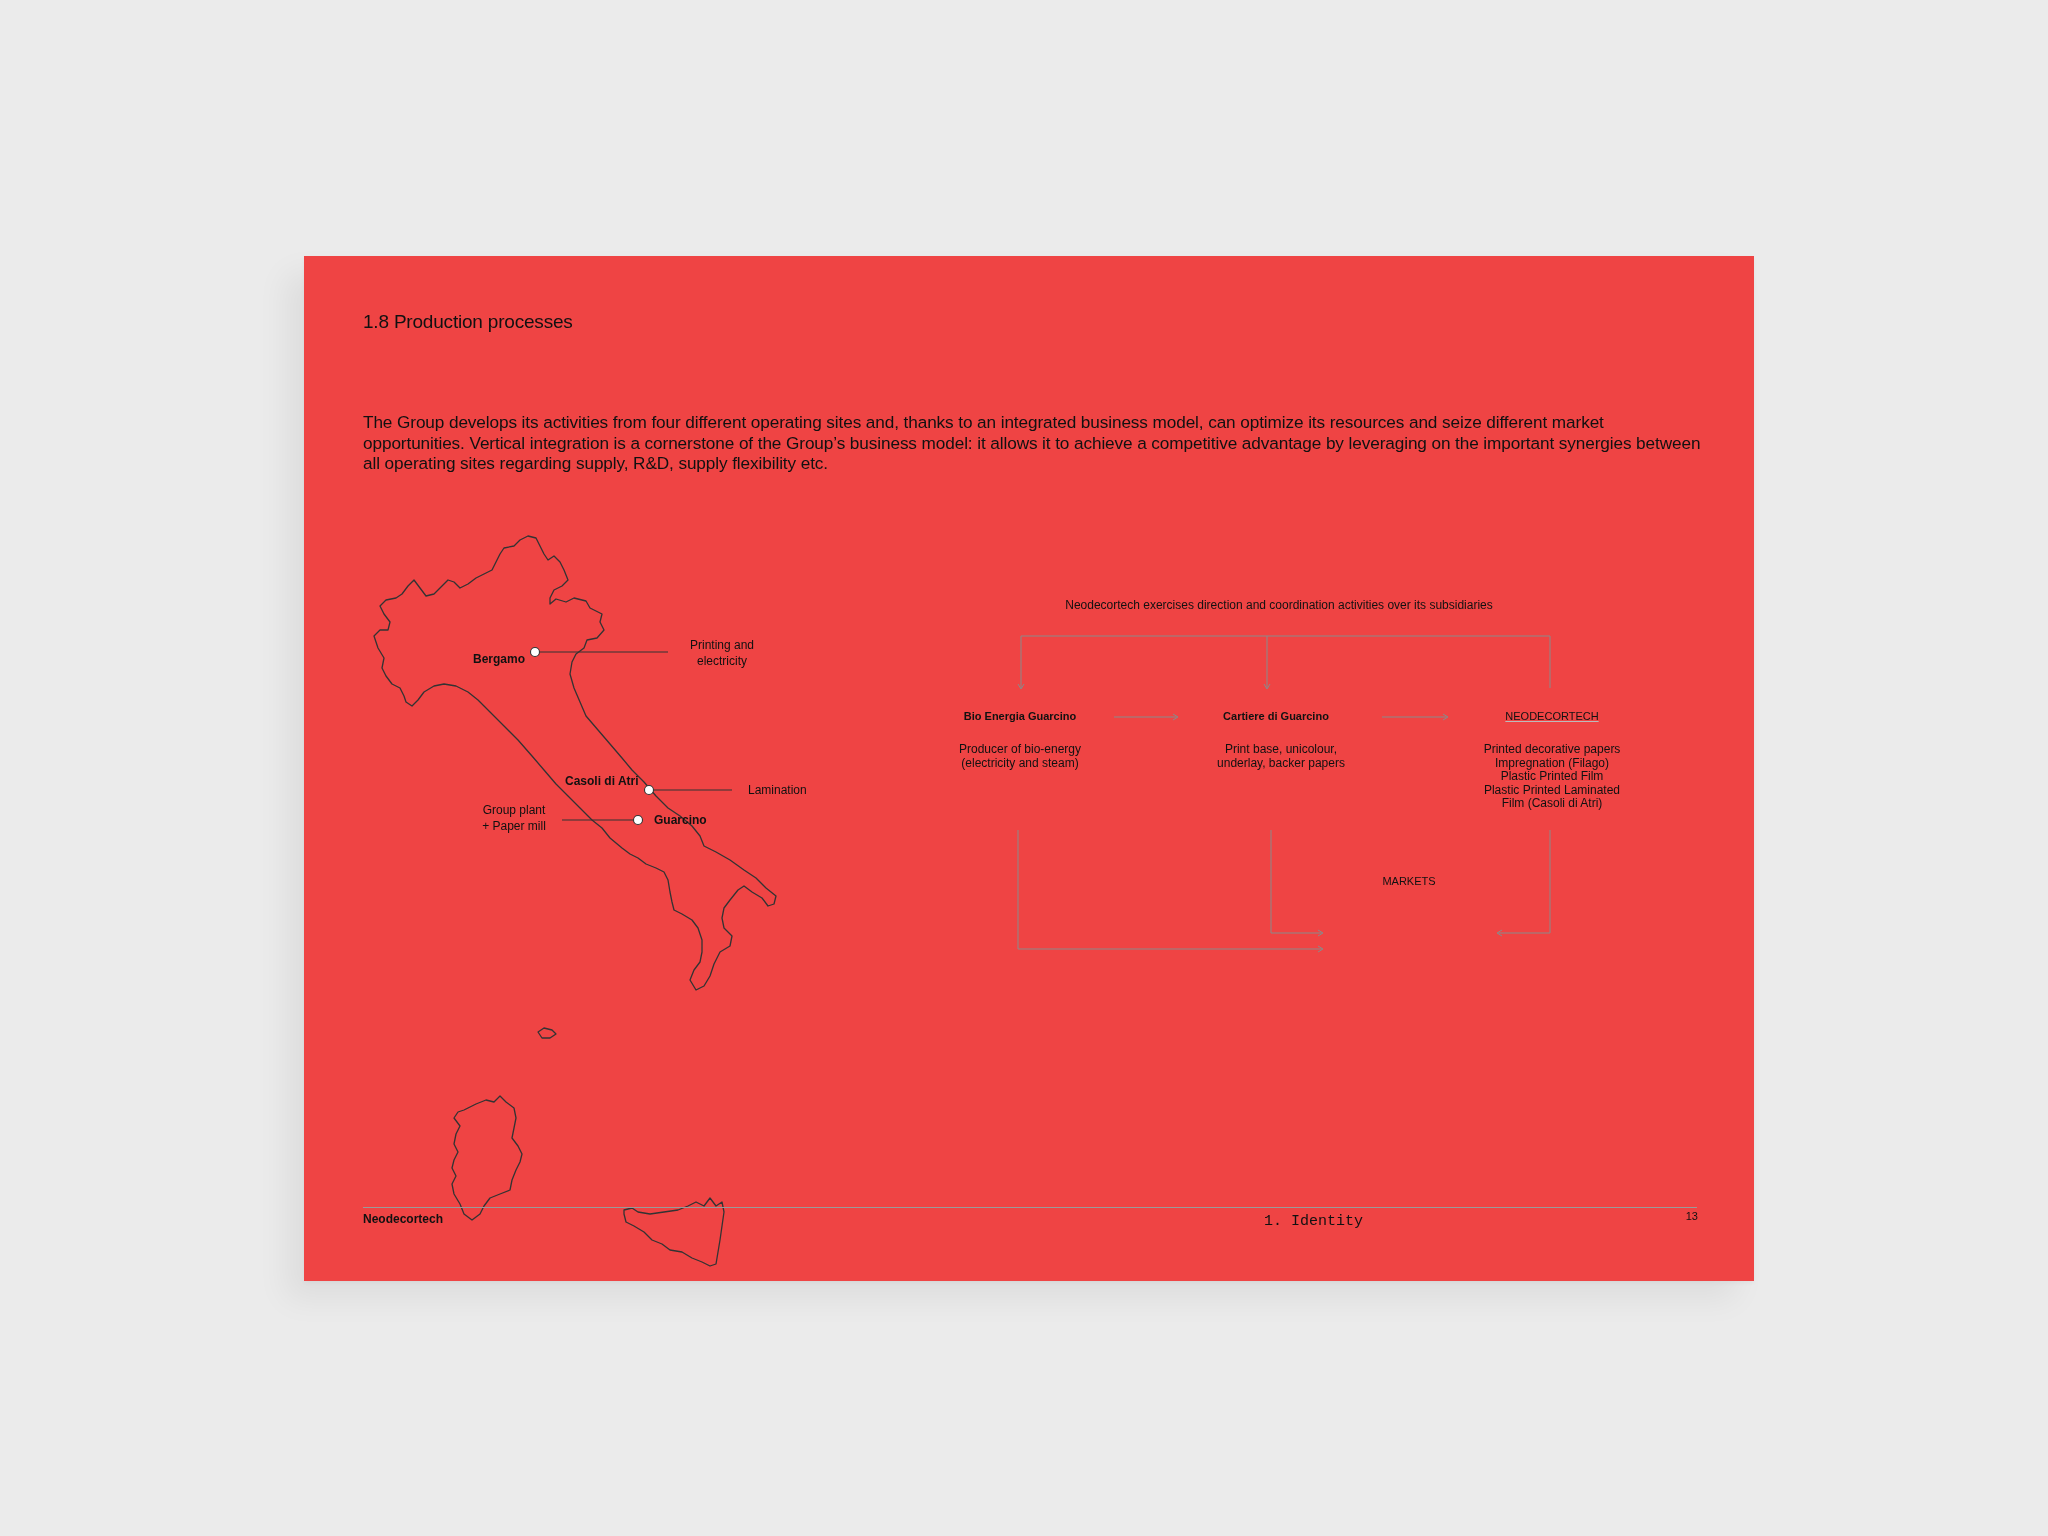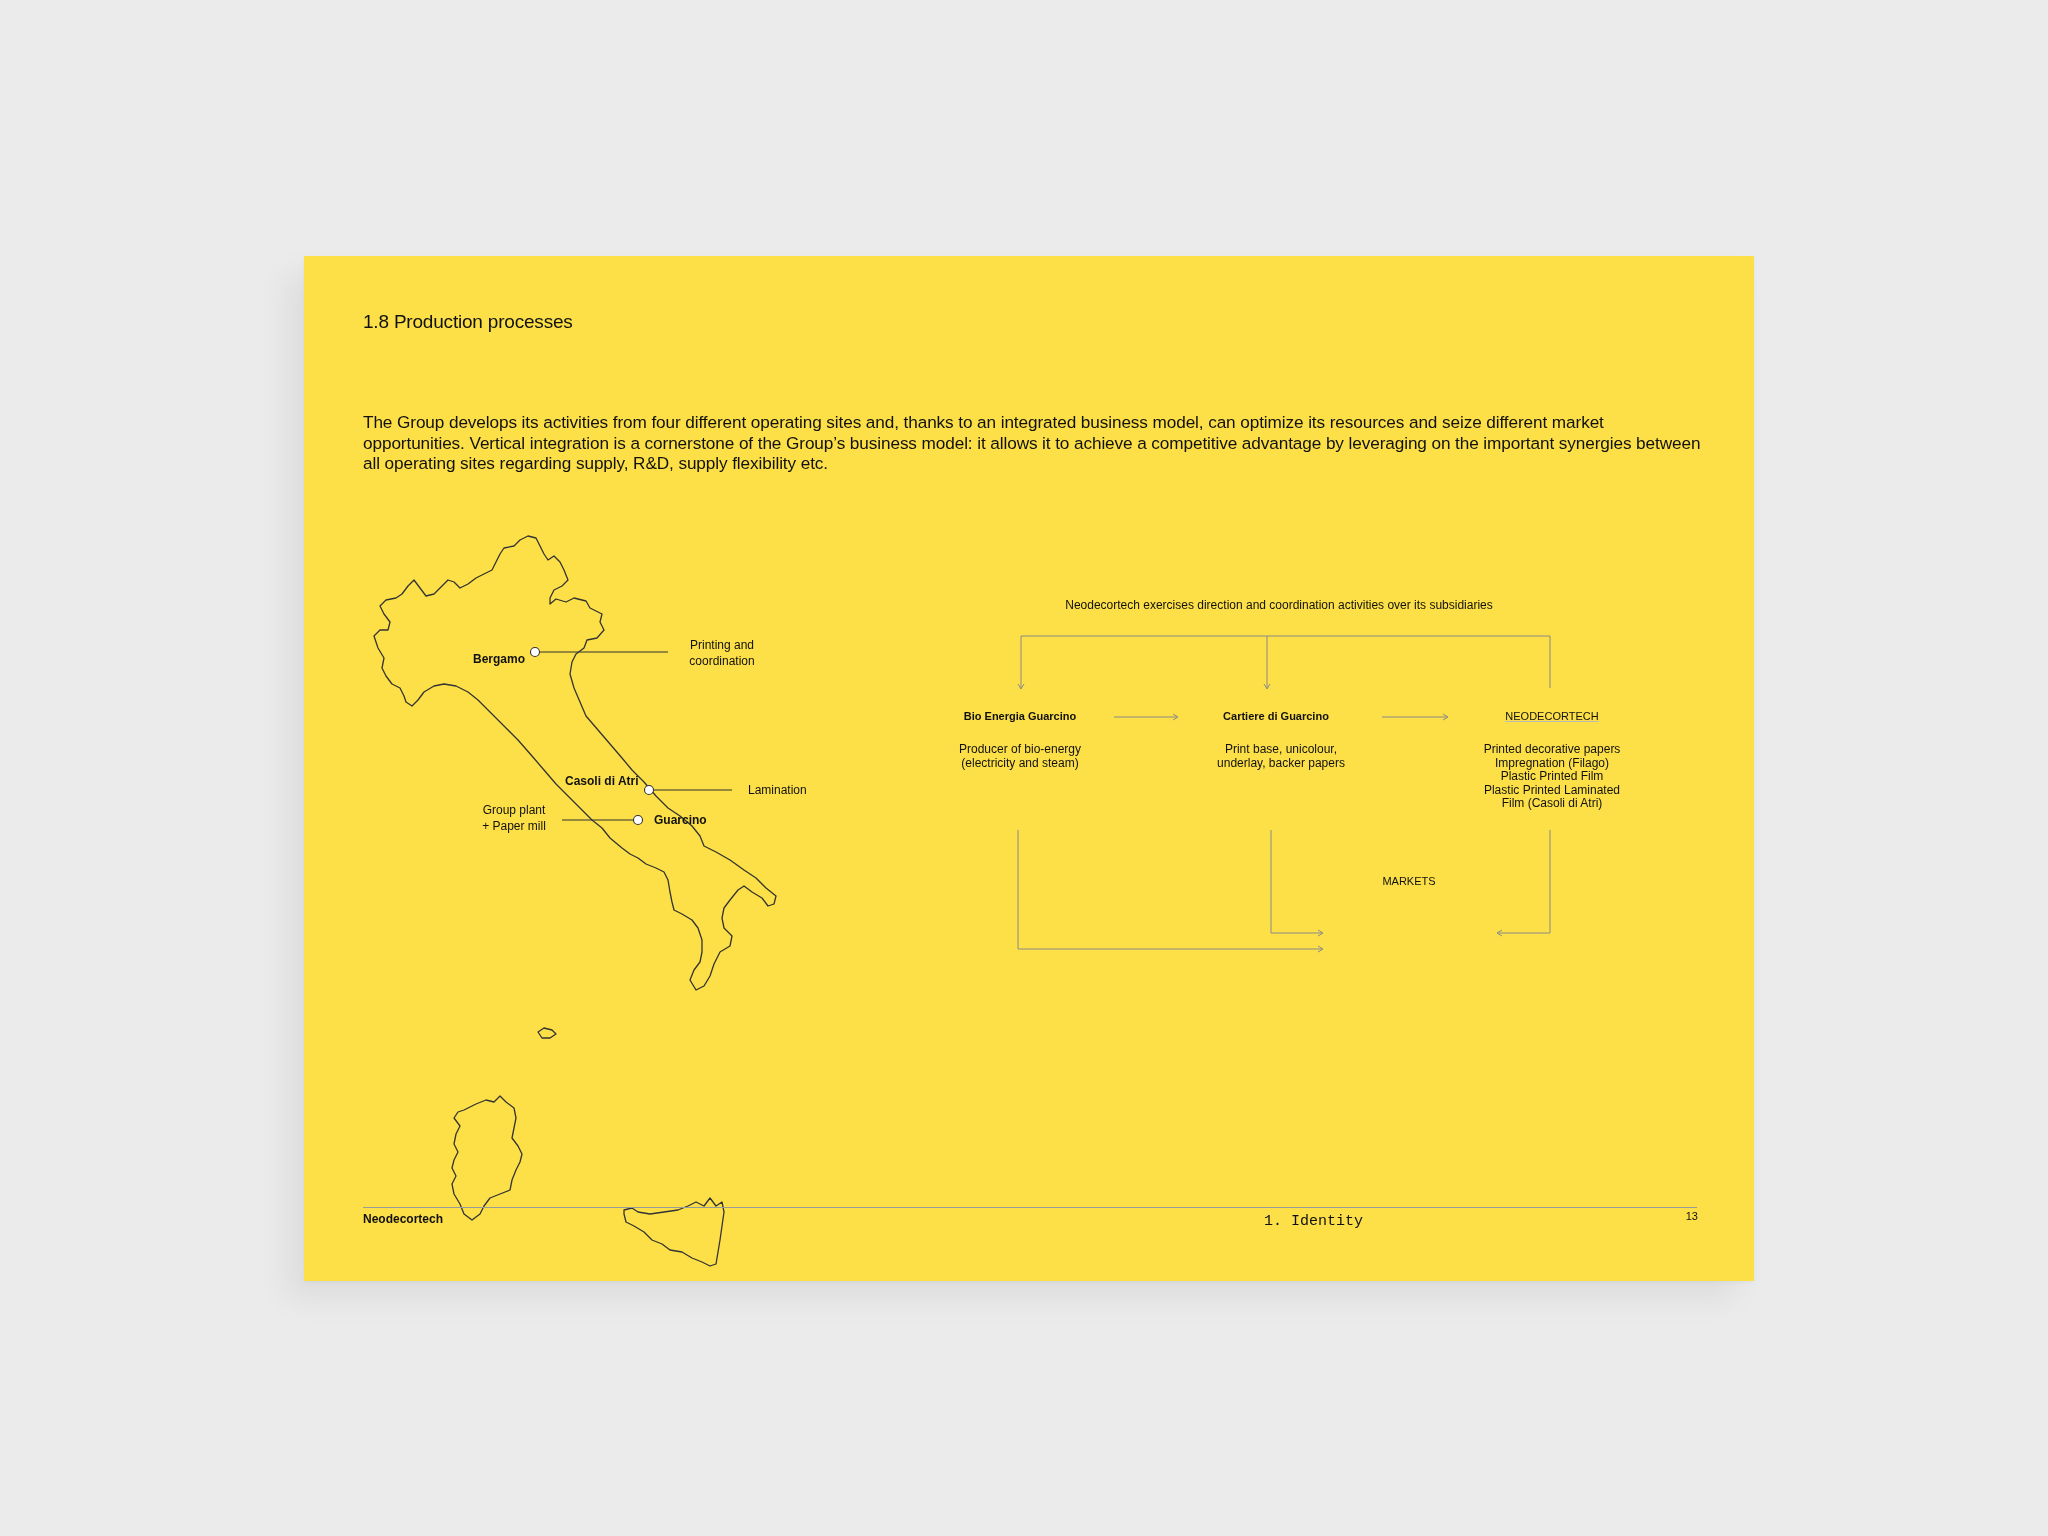--- a/index.html
+++ b/index.html
@@ -3,21 +3,21 @@
 <meta charset="utf-8">
 <style>
   html, body { margin: 0; padding: 0; }
   body {
     width: 2048px; height: 1536px; background: #ebebeb;
     position: relative; overflow: hidden;
     font-family: "Liberation Sans", sans-serif; color: #111;
   }
   .page {
     position: absolute; left: 304px; top: 256px; width: 1450px; height: 1025px;
-    background: #fde047;
+    background: #ef4444;
     box-shadow: -18px 18px 30px rgba(0,0,0,0.06), 0 2px 4px rgba(0,0,0,0.04);
   }
   .h1 { position: absolute; left: 59px; top: 55px; font-size: 19px; font-weight: 400; letter-spacing: -0.2px; margin: 0; }
   .body-text { position: absolute; left: 59px; top: 156px; width: 1340px; font-size: 17.2px; line-height: 20.5px; margin: 0; letter-spacing: -0.1px; }
   .lbl { position: absolute; font-size: 12px; line-height: 16px; white-space: nowrap; }
   .lbl.b { font-weight: 700; }
   .ctr { text-align: center; }
   svg.layer { position: absolute; left: 0; top: 0; }
   .footer-rule { position: absolute; left: 59px; top: 951px; width: 1334px; height: 1px; background: #9a9a9a; }
   .f-left { position: absolute; left: 59px; top: 956px; font-size: 12px; font-weight: 700; }
@@ -69,21 +69,21 @@
       <polyline points="1139,458 1144,461 1139,464"></polyline>
       <polyline points="1014,674 1019,677 1014,680"></polyline>
       <polyline points="1014,690 1019,693 1014,696"></polyline>
       <polyline points="1198,674 1193,677 1198,680"></polyline>
     </g>
   </svg>
 
   <div class="lbl b" style="left:169px; top:395px;">Bergamo</div>
   <div class="lbl ctr" style="left:368px; top:381px; width:100px;">
     <div>Printing and</div>
-    <div>coordination</div>
+    <div>electricity</div>
   </div>
   <div class="lbl b" style="left:261px; top:517px;">Casoli di Atri</div>
   <div class="lbl" style="left:444px; top:526px;">Lamination</div>
   <div class="lbl b" style="left:350px; top:556px;">Guarcino</div>
   <div class="lbl ctr" style="left:170px; top:546px; width:80px;">
     <div>Group plant</div>
     <div>+ Paper mill</div>
   </div>
 
   <div class="diag-title">Neodecortech exercises direction and coordination activities over its subsidiaries</div>

